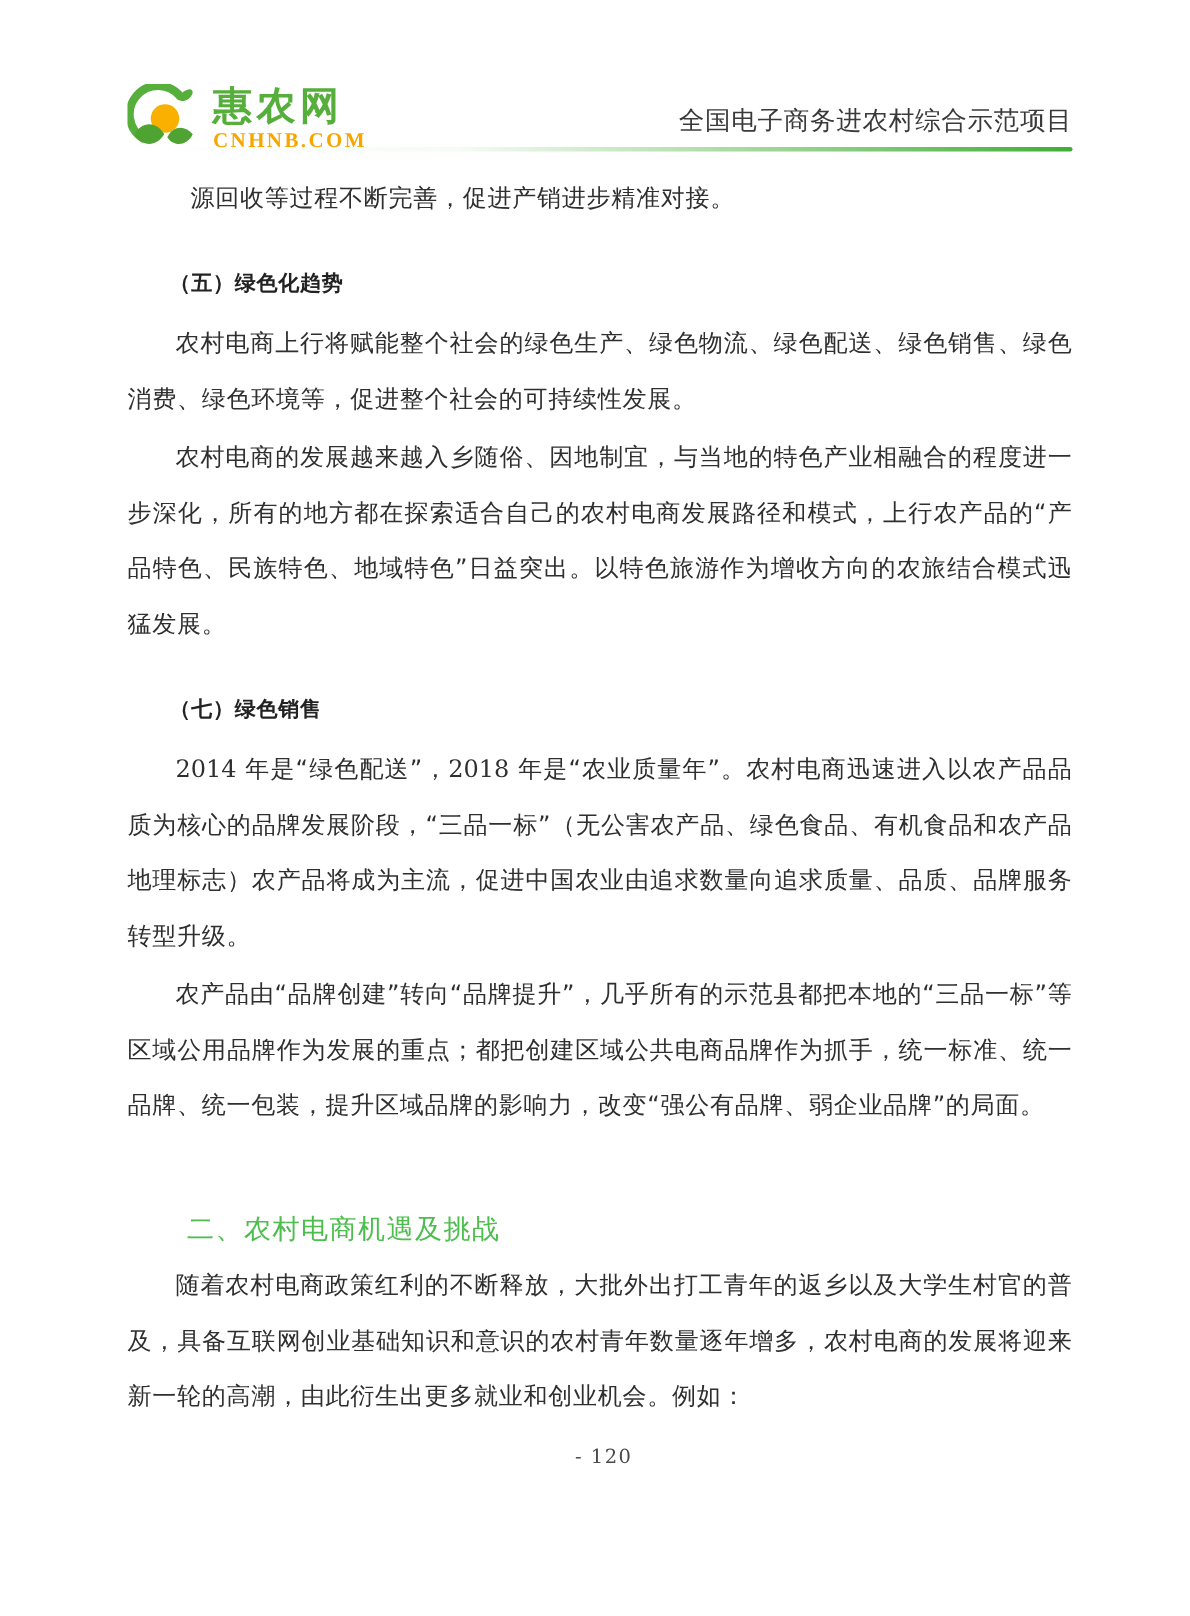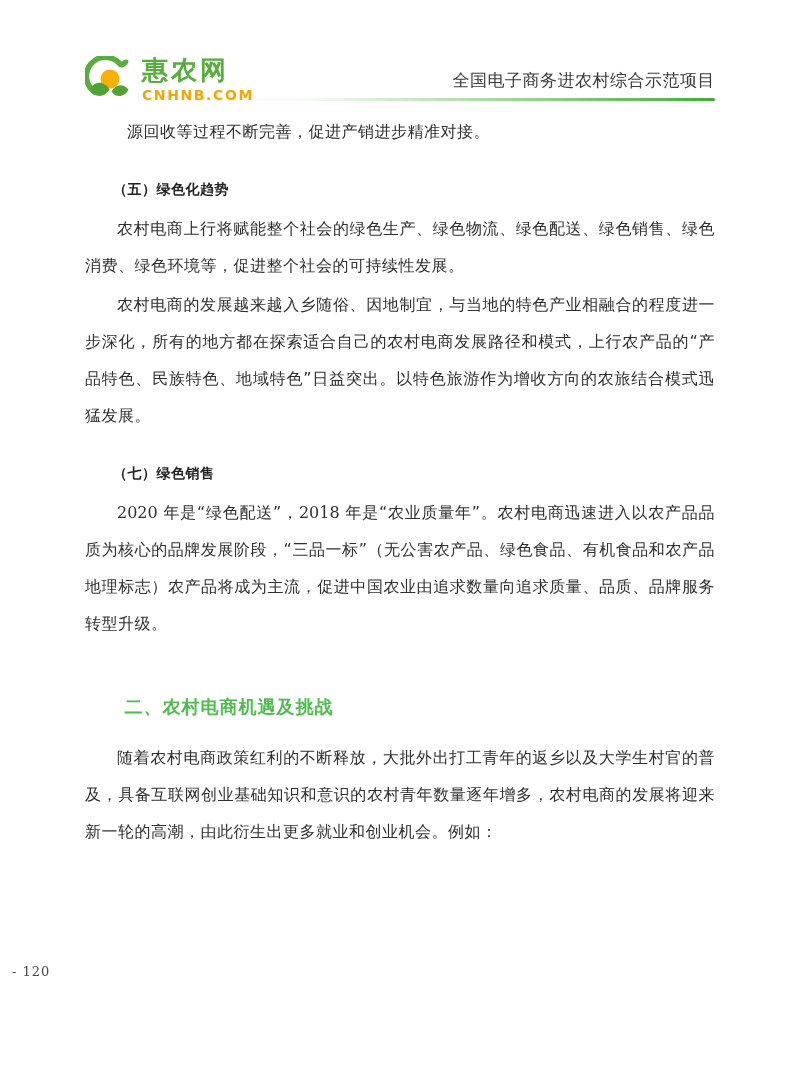--- a/index.html
+++ b/index.html
@@ -14,21 +14,21 @@
   }
   .page { padding: 0 78px 0 85px; }
 
   
   .header {
     display: flex;
     justify-content: space-between;
     align-items: flex-end;
     padding-top: 56px;
   }
-  .logo { display: flex; align-items: center; gap: 9px; }
+  .logo { display: flex; align-items: center; gap: 9px; font-family: Liberation Serif, serif; }
   .logo-icon { width: 48px; height: 48px; flex: 0 0 auto; }
   .logo-texts { display: flex; flex-direction: column; }
   .logo-name {
     color: #56ae3b;
     font-weight: bold;
     font-size: 26px;
     line-height: 1.05;
     letter-spacing: 3px;
   }
   .logo-domain {
@@ -70,33 +70,33 @@
     color: #222222;
     text-indent: 2em;
     margin-top: 21px;
     margin-bottom: 2px;
   }
   .para { text-indent: 2em; margin-bottom: 2px; }
   .serif { font-family: "DejaVu Serif", serif; letter-spacing: 0; }
   .chapter-heading {
     color: #4dbd4d;
     font-size: 18px;
-    font-weight: bold;
+    font-weight: normal;
     text-indent: 2.2em;
     letter-spacing: 1px;
     margin-top: 46px;
-    margin-bottom: 14px;
   }
 
   
   .page-number {
     position: absolute;
     left: 12px;
     right: 0;
     bottom: 98px;
+    text-align: center;
     font-size: 13px;
     color: #4a4a4a;
     font-family: "DejaVu Serif", serif;
     letter-spacing: 1px;
   }
 </style>
 </head>
 <body>
 
 <div class="page">
@@ -127,21 +127,22 @@
   <div class="content">
 
     <p class="intro">源回收等过程不断完善，促进产销进步精准对接。</p>
 
     <h3 class="sec-heading">（五）绿色化趋势</h3>
     <p class="para">农村电商上行将赋能整个社会的绿色生产、绿色物流、绿色配送、绿色销售、绿色消费、绿色环境等，促进整个社会的可持续性发展。</p>
 
     <p class="para">农村电商的发展越来越入乡随俗、因地制宜，与当地的特色产业相融合的程度进一步深化，所有的地方都在探索适合自己的农村电商发展路径和模式，上行农产品的“产品特色、民族特色、地域特色”日益突出。以特色旅游作为增收方向的农旅结合模式迅猛发展。</p>
 
     <h3 class="sec-heading">（七）绿色销售</h3>
-    <p class="para"><span class="serif">2020</span><span> 年是“绿色配送”，</span><span class="serif">2018</span><span> 年是“农业质量年”。农村电商迅速进入以农产品品质为核心的品牌发展阶段，“三品一标”（无公害农产品、绿色食品、有机食品和农产品地理标志）农产品将成为主流，促进中国农业由追求数量向追求质量、品质、品牌服务转型升级。</span></p>
+    <p class="para"><span class="serif">2014</span><span> 年是“绿色配送”，</span><span class="serif">2018</span><span> 年是“农业质量年”。农村电商迅速进入以农产品品质为核心的品牌发展阶段，“三品一标”（无公害农产品、绿色食品、有机食品和农产品地理标志）农产品将成为主流，促进中国农业由追求数量向追求质量、品质、品牌服务转型升级。</span></p>
+    <p class="para">农产品由“品牌创建”转向“品牌提升”，几乎所有的示范县都把本地的“三品一标”等区域公用品牌作为发展的重点；都把创建区域公共电商品牌作为抓手，统一标准、统一品牌、统一包装，提升区域品牌的影响力，改变“强公有品牌、弱企业品牌”的局面。</p>
 
     <h2 class="chapter-heading">二、农村电商机遇及挑战</h2>
     <p class="para">随着农村电商政策红利的不断释放，大批外出打工青年的返乡以及大学生村官的普及，具备互联网创业基础知识和意识的农村青年数量逐年增多，农村电商的发展将迎来新一轮的高潮，由此衍生出更多就业和创业机会。例如：</p>
 
   </div>
 
   <div class="page-number">- 120</div>
 
 </div>
 

